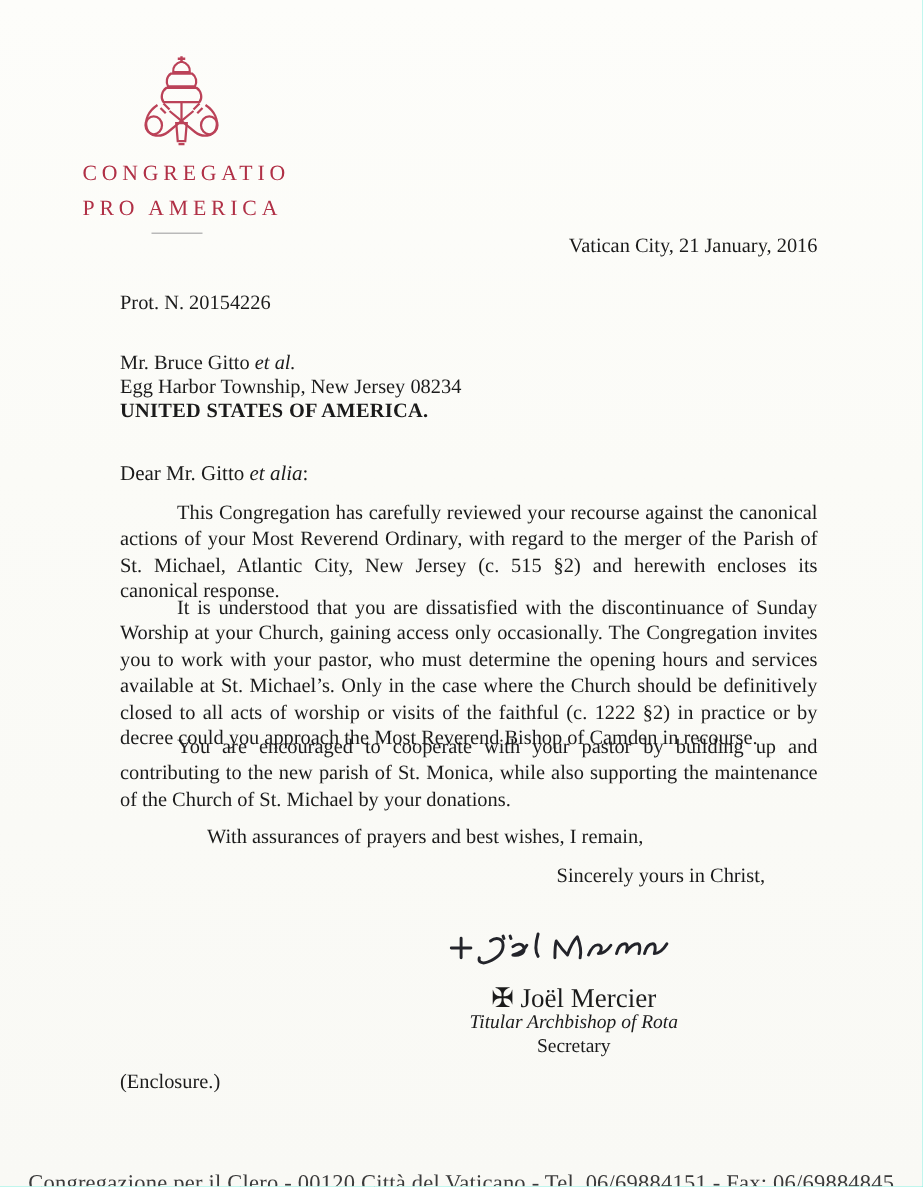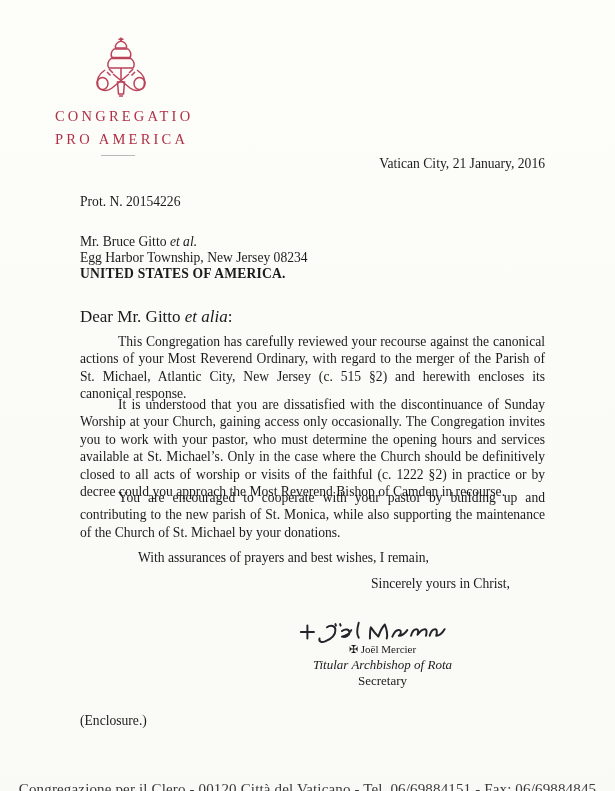--- a/index.html
+++ b/index.html
@@ -78,21 +78,21 @@
     font-size: 13.6px;
     line-height: 15.8px;
   }
   .address .country {
     font-weight: bold;
     letter-spacing: 0.2px;
   }
   .salutation {
     left: 80px;
     top: 308px;
-    font-size: 17px;
+    font-size: 14px;
   }
   .para {
     left: 80px;
     width: 465px;
     text-align: justify;
     text-justify: inter-word;
     font-size: 13.6px;
     line-height: 17.4px;
     text-indent: 38px;
   }
@@ -121,22 +121,23 @@
     left: 275px;
     top: 618px;
     width: 215px;
     text-align: center;
   }
   .signature-ink {
     height: 26px;
     margin-bottom: -2px;
   }
   .sig-name {
-    font-size: 11px;
+    font-size: 18px;
     line-height: 15px;
+    margin-top: 16px;
   }
   .sig-title {
     font-style: italic;
     font-size: 13px;
     line-height: 15.5px;
   }
   .sig-role {
     font-size: 13px;
     line-height: 15.5px;
   }

